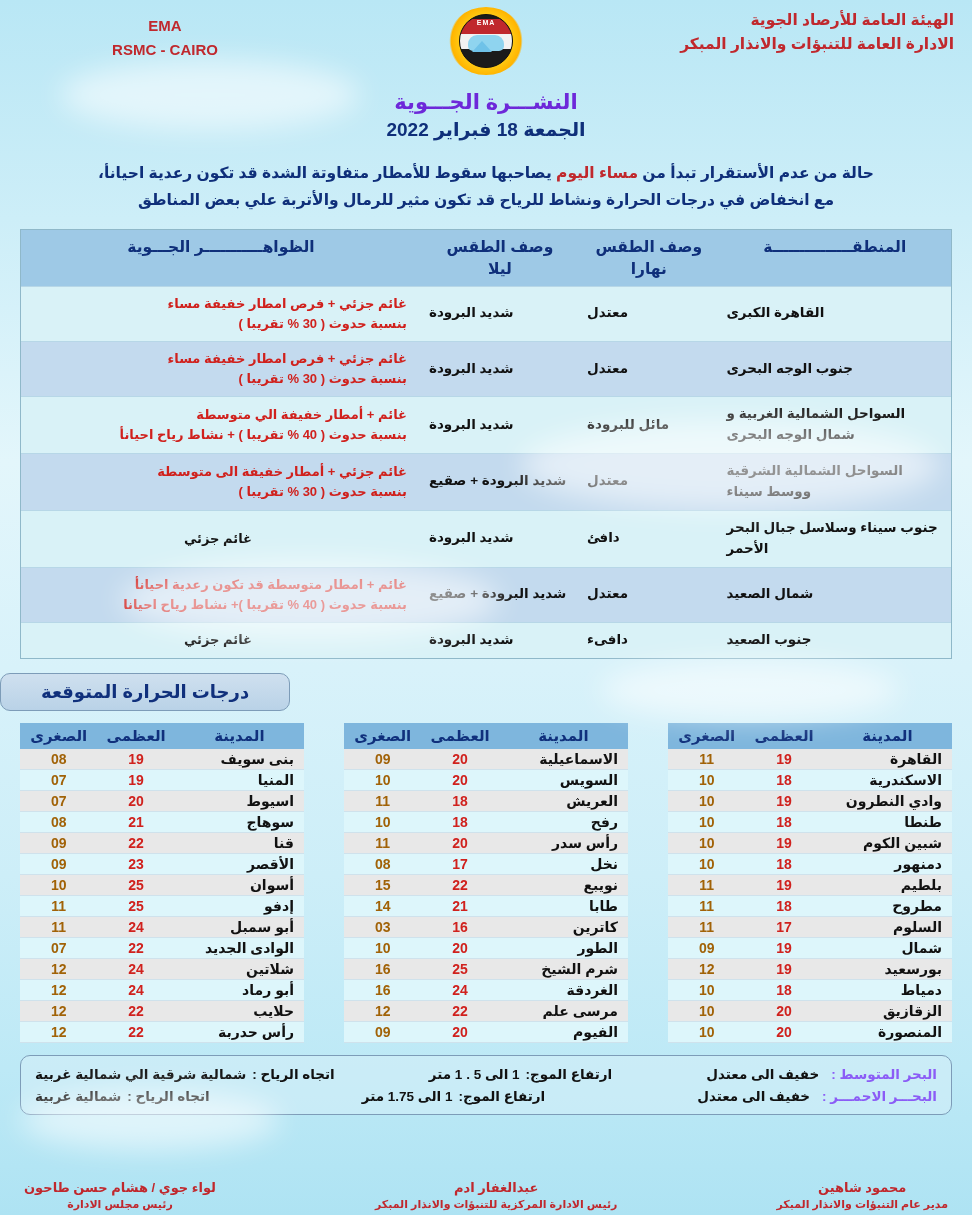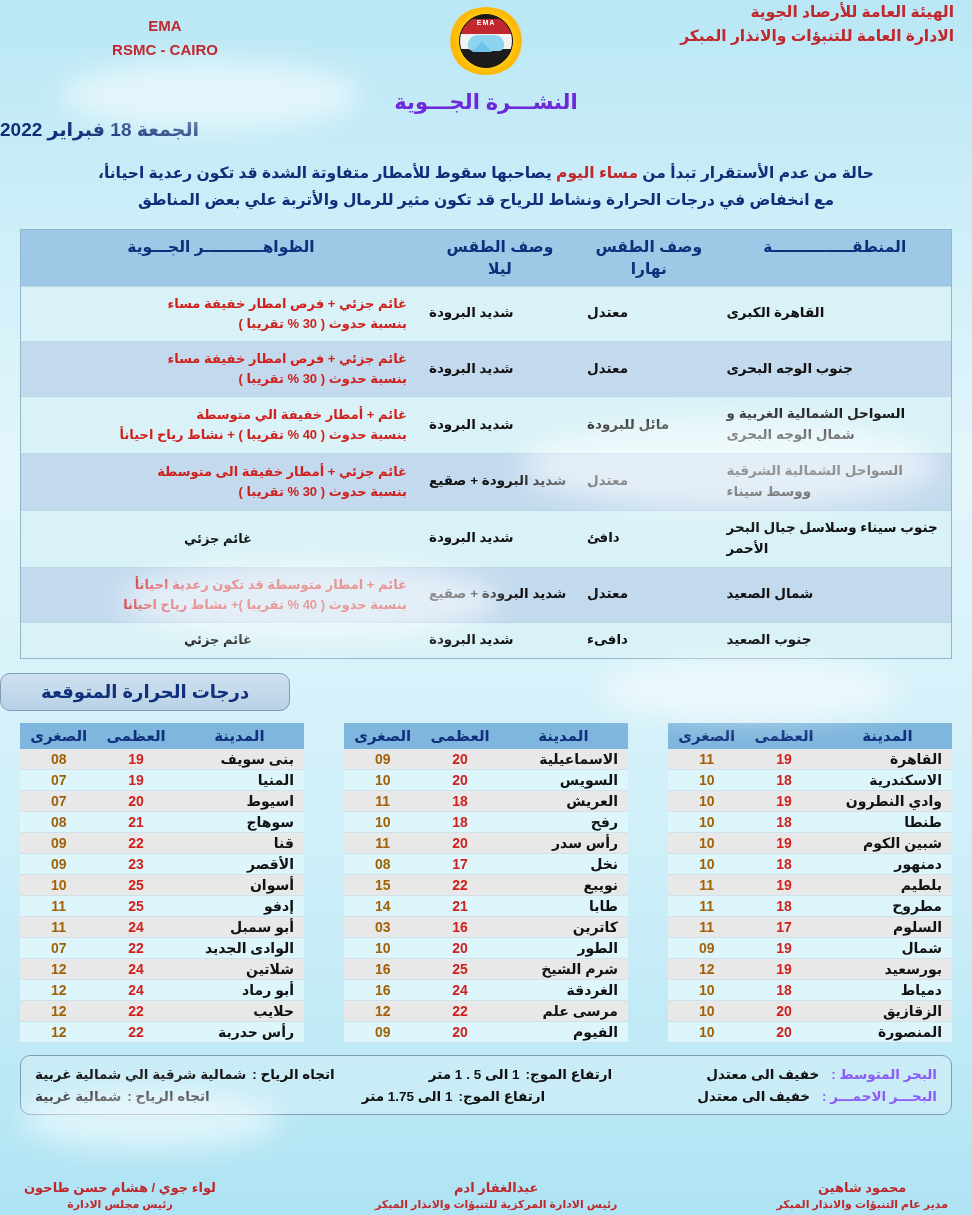--- a/index.html
+++ b/index.html
@@ -14,37 +14,37 @@
   
   .cloud{position:absolute;border-radius:50%;background:rgba(255,255,255,.55);filter:blur(14px);pointer-events:none;}
   .c1{width:300px;height:70px;left:60px;top:60px;}
   .c2{width:420px;height:90px;left:520px;top:420px;}
   .c3{width:380px;height:80px;left:120px;top:560px;}
   .c4{width:300px;height:60px;left:600px;top:660px;}
   .c5{width:260px;height:60px;left:20px;top:1090px;}
 
   
   #header{position:relative;height:88px;}
-  .hdr-right{position:absolute;right:18px;top:0;text-align:right;color:#c0282d;font-weight:bold;font-size:15.5px;line-height:1.55;}
+  .hdr-right{position:absolute;right:18px;top:8px;text-align:right;color:#c0282d;font-weight:bold;font-size:15.5px;line-height:1.55;}
   .hdr-left{position:absolute;left:0;right:auto;top:14px;width:330px;text-align:center;color:#c0282d;font-weight:bold;font-size:15px;line-height:1.6;}
   .logo-wrap{position:absolute;left:50%;transform:translateX(-50%);top:4px;width:86px;height:74px;}
   .logo-sun{position:absolute;left:50%;top:50%;transform:translate(-50%,-50%);width:76px;height:68px;border-radius:50%;
     background:radial-gradient(circle,#ffe14d 0%,#ffd21a 45%,#ffb400 68%,rgba(255,196,0,0) 72%);}
   .logo-core{position:absolute;left:50%;top:50%;transform:translate(-50%,-50%);width:52px;height:52px;border-radius:50%;
     background:#1b1b1b;border:1px solid #111;overflow:hidden;}
   .logo-core .band-r{position:absolute;left:0;right:0;top:4px;height:15px;background:#c0282d;}
   .logo-core .band-w{position:absolute;left:0;right:0;top:19px;height:15px;background:#f2f2f2;}
   .logo-core .band-b{position:absolute;left:0;right:0;top:34px;height:18px;background:#1b1b1b;}
   .logo-core .ema{position:absolute;left:0;right:0;top:4px;text-align:center;font-size:7px;color:#fff;font-weight:bold;letter-spacing:1px;}
   .logo-core .cloudsym{position:absolute;left:8px;top:20px;width:36px;height:16px;border-radius:9px 9px 5px 5px;background:#8fd4ef;}
   .logo-core .mount{position:absolute;left:12px;top:26px;width:0;height:0;border-left:10px solid transparent;border-right:10px solid transparent;border-bottom:11px solid #6fc2e8;}
 
   
   .bulletin-title{text-align:center;color:#6d28d9;font-weight:bold;font-size:21px;letter-spacing:1px;margin-top:2px;}
-  .bulletin-date{text-align:left;color:#0f2f7a;font-weight:bold;font-size:19px;margin-top:4px;}
+  .bulletin-date{text-align:center;color:#0f2f7a;font-weight:bold;font-size:19px;margin-top:4px;}
 
   
   #summary{margin:18px 62px 0 62px;text-align:center;color:#0f2f7a;font-weight:bold;font-size:15.5px;line-height:1.75;}
   #summary .hl{color:#c0282d;}
 
   
   #main-table-wrap{margin:16px 20px 0 20px;border:1px solid #8fb8c9;}
   table.main{width:100%;border-collapse:collapse;table-layout:fixed;}
   table.main th{
     background:#9ec9e6;color:#0f2f7a;font-weight:bold;font-size:15.5px;

